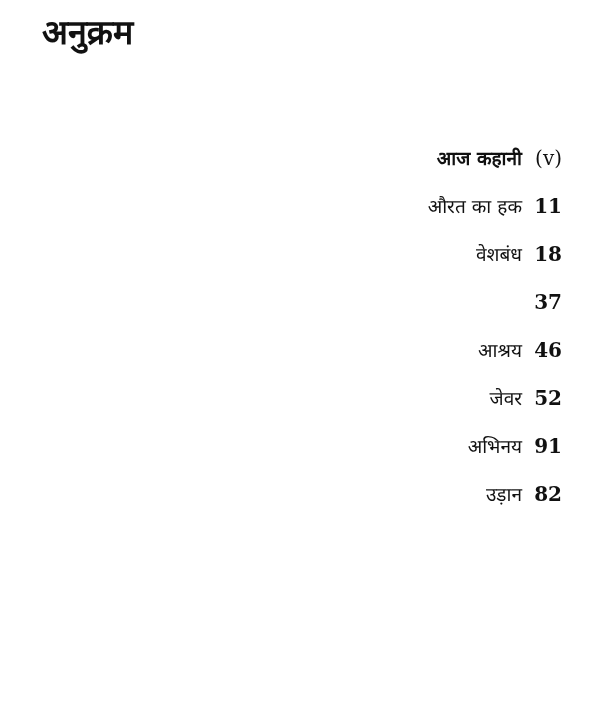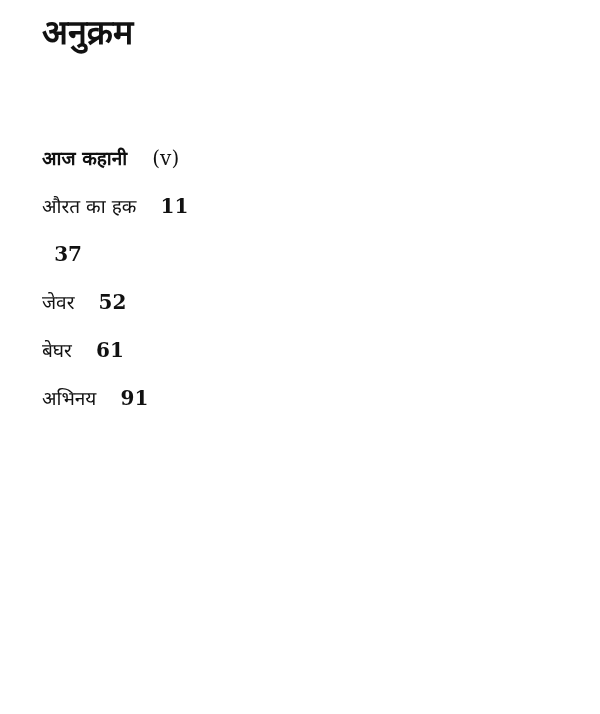--- a/index.html
+++ b/index.html
@@ -34,24 +34,23 @@
       position: absolute;
       left: 42px;
       top: 134px;
       width: 520px;
       margin: 0;
       padding: 0;
       list-style: none;
     }
     .toc-row {
       display: flex;
-      justify-content: flex-start;
+      justify-content: flex-end;
       align-items: center;
       height: 48px;
-      gap: 12px;
     }
     .toc-title {
       font-family: "DejaVu Sans", sans-serif;
       font-size: 19px;
       line-height: 30px;
       color: #111;
     }
     .toc-title.bold {
       font-weight: bold;
     }
@@ -78,28 +77,36 @@
   <ul class="toc">
     <li class="toc-row">
       <span class="toc-title bold">आज कहानी</span>
       <span class="toc-page roman">(v)</span>
     </li>
     <li class="toc-row">
       <span class="toc-title">औरत का हक</span>
       <span class="toc-page">11</span>
     </li>
     <li class="toc-row">
+      <span class="toc-title">वेशबंध</span>
+      <span class="toc-page">18</span>
+    </li>
+    <li class="toc-row">
       <span class="toc-page">37</span>
+    </li>
+    <li class="toc-row">
+      <span class="toc-title">आश्रय</span>
+      <span class="toc-page">46</span>
     </li>
     <li class="toc-row">
       <span class="toc-title">जेवर</span>
       <span class="toc-page">52</span>
     </li>
     <li class="toc-row">
-      <span class="toc-title">बेघर</span>
-      <span class="toc-page">61</span>
+      <span class="toc-title">अभिनय</span>
+      <span class="toc-page">91</span>
     </li>
     <li class="toc-row">
-      <span class="toc-title">अभिनय</span>
-      <span class="toc-page">91</span>
+      <span class="toc-title">उड़ान</span>
+      <span class="toc-page">82</span>
     </li>
   </ul>
 </div>
 
 </body></html>

